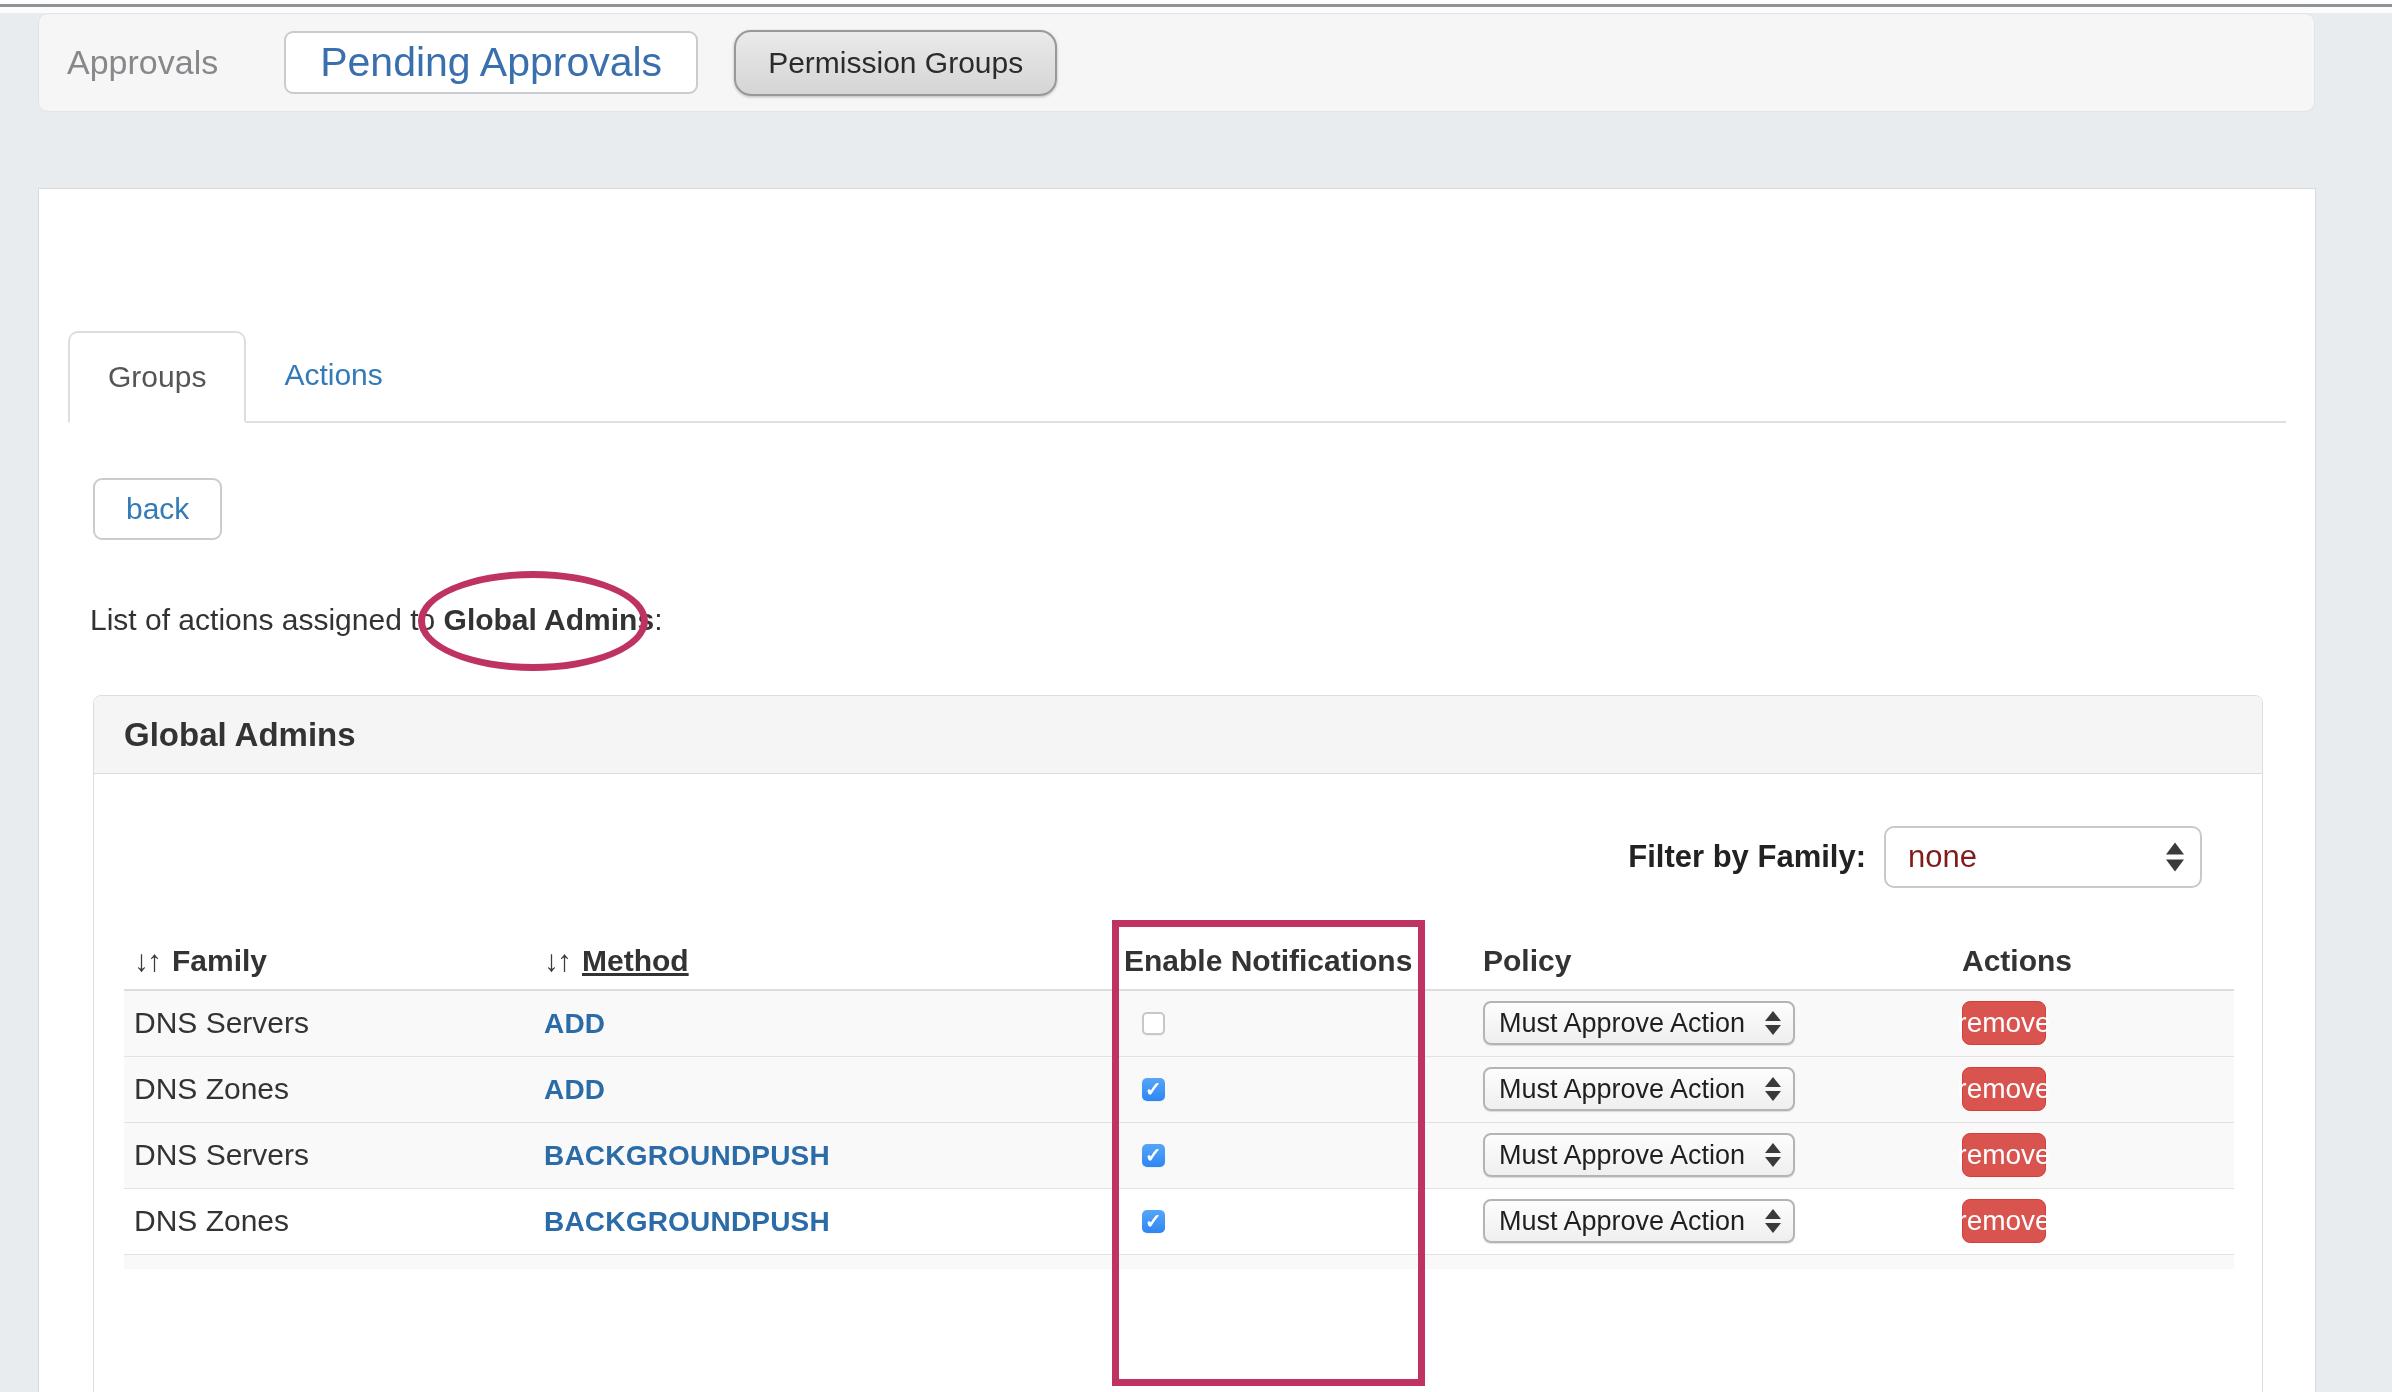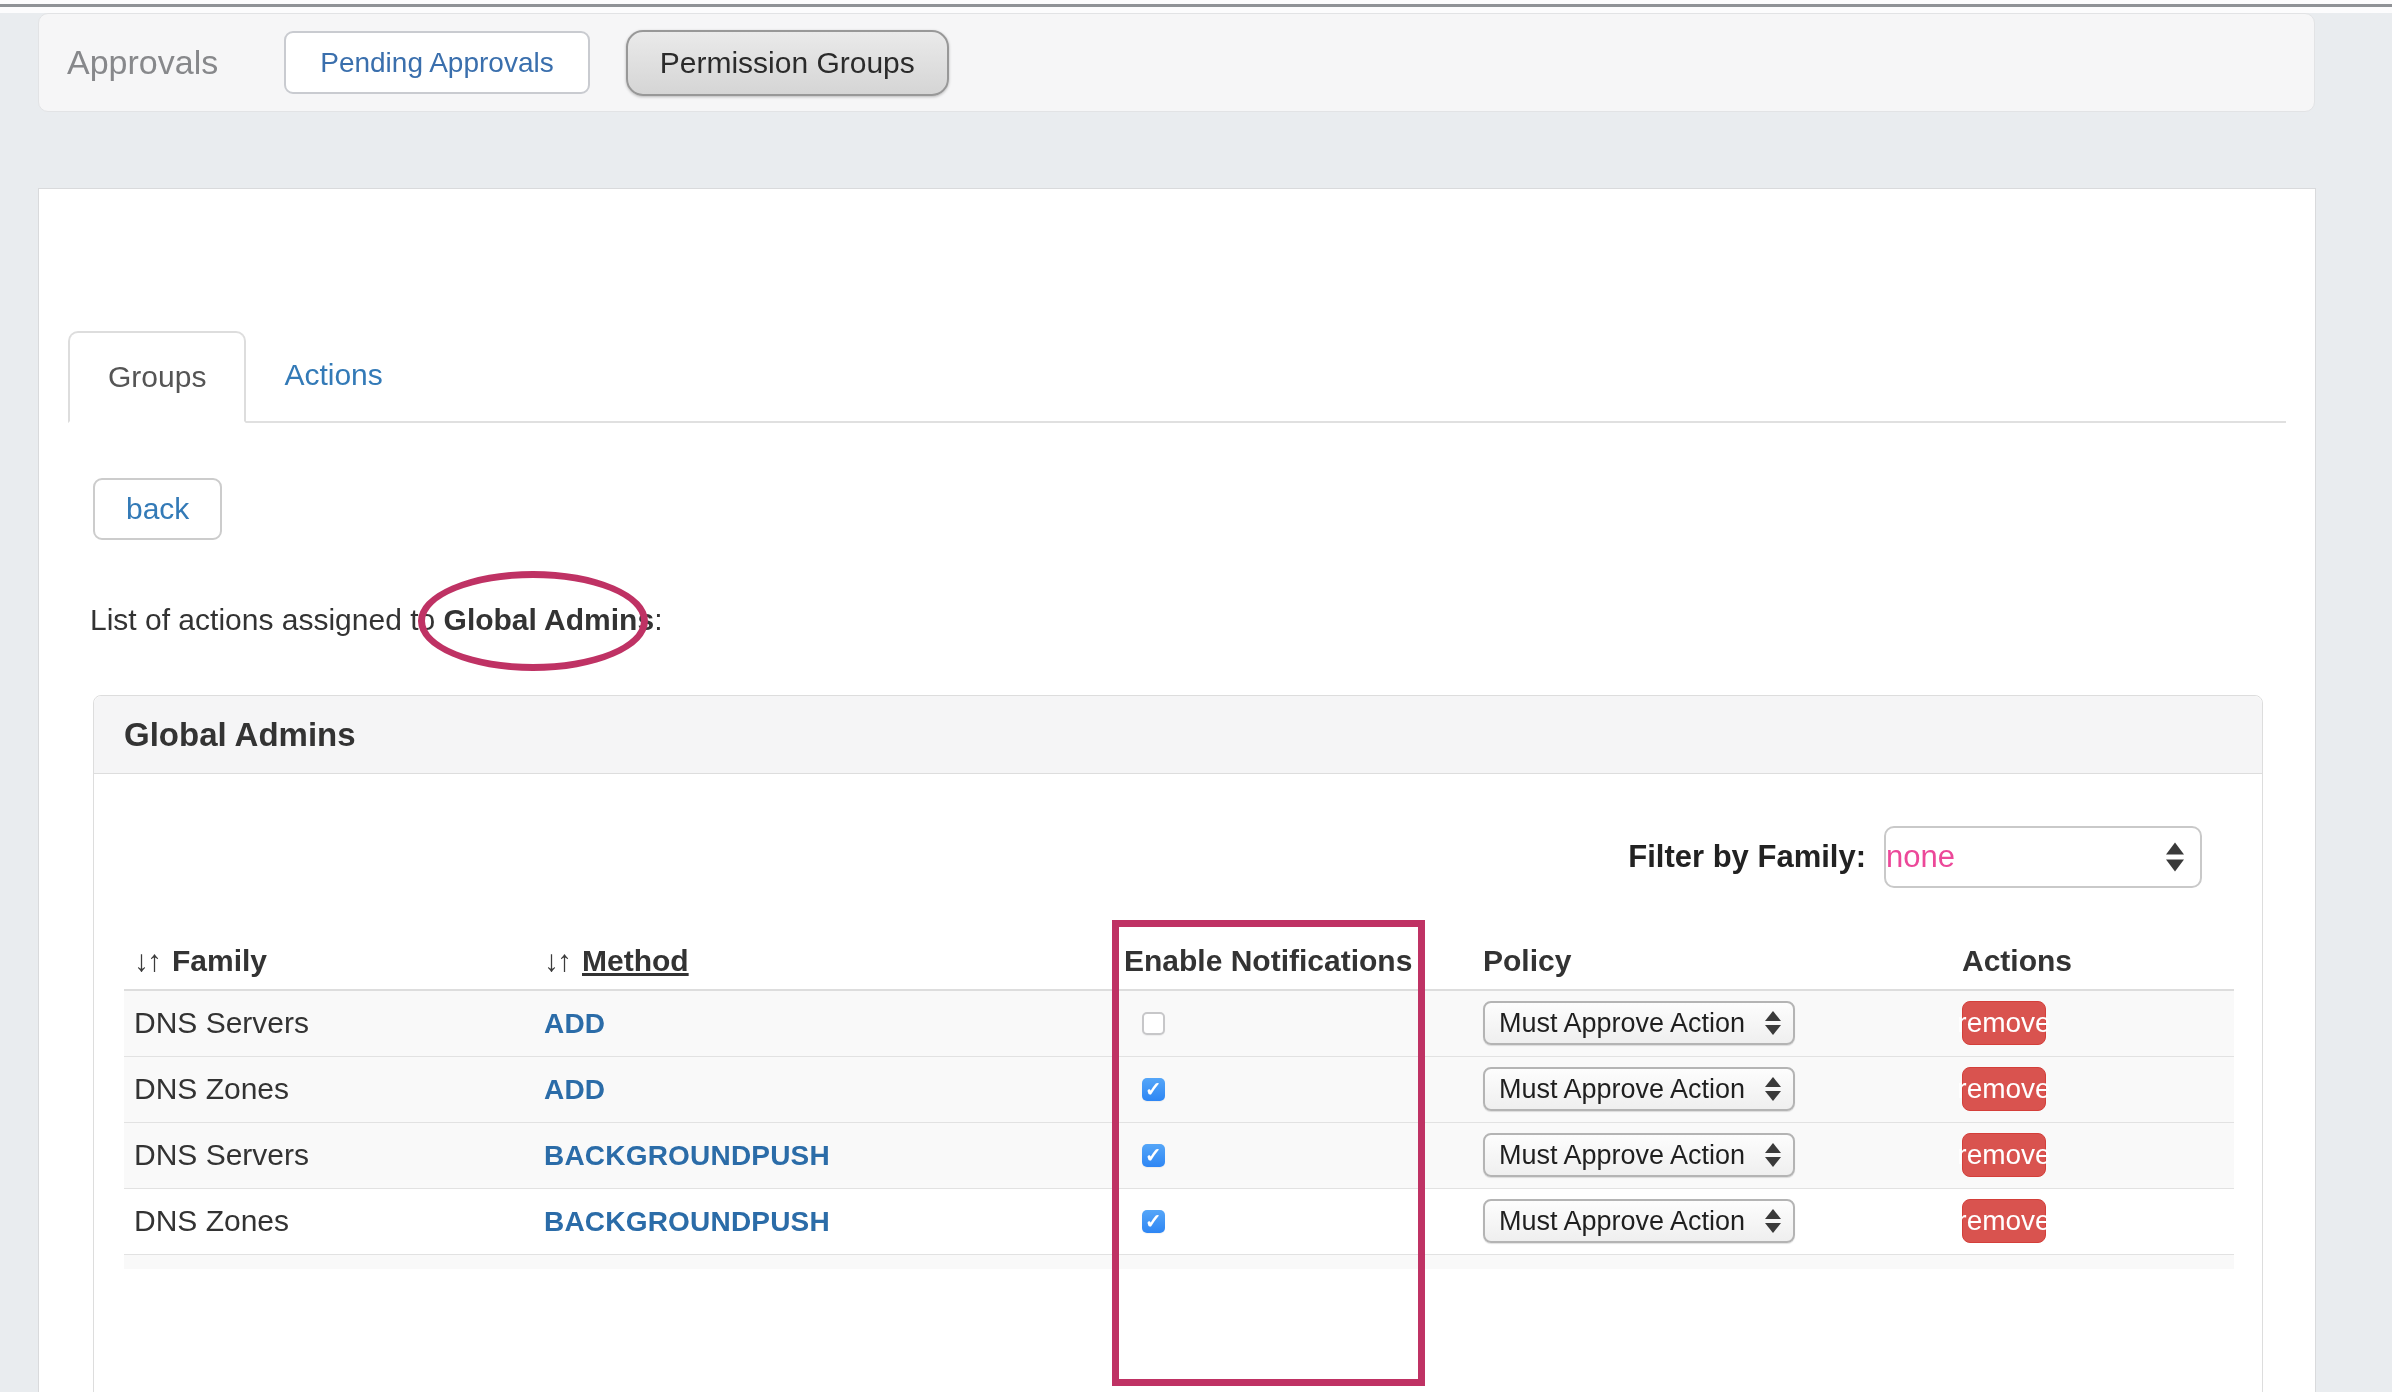--- a/index.html
+++ b/index.html
@@ -18,21 +18,21 @@
   
   .topbar {
     position: absolute; left: 38px; top: 13px; width: 2277px; height: 99px;
     background: #f6f6f7; border: 1px solid #e2e3e5; border-radius: 10px;
     display: flex; align-items: center;
   }
   .topbar-title { margin-left: 28px; font-size: 34px; color: #87888b; }
   .btn-pending {
     margin-left: 66px; height: 63px; padding: 0 34px;
     background: #fff; border: 2px solid #c9cbd0; border-radius: 9px;
-    color: #3a6fad; font-size: 28px; display: flex; align-items: center; cursor: pointer;
+    color: #3a6fad; font-size: 41px; display: flex; align-items: center; cursor: pointer;
   }
   .btn-permission {
     margin-left: 36px; height: 66px; padding: 0 32px;
     background: linear-gradient(#eaeaea, #d5d5d5); border: 2px solid #989898; border-radius: 17px;
     color: #2b2b2b; font-size: 30px; display: flex; align-items: center;
     box-shadow: 0 1px 3px rgba(0,0,0,0.25); cursor: pointer;
   }
 
   
   .card {
@@ -77,22 +77,22 @@
     border-radius: 8px 8px 0 0; display: flex; align-items: center;
   }
   .panel-title { margin-left: 30px; font-size: 33px; font-weight: bold; color: #333; }
 
   
   .filter-row { position: absolute; right: 60px; top: 130px; display: flex; align-items: center; }
   .filter-label { font-size: 31px; font-weight: bold; color: #222; }
   .filter-select {
     position: relative; width: 318px; height: 62px; margin-left: 18px;
     background: #fff; border: 2px solid #c9c9c9; border-radius: 10px;
-    display: flex; align-items: center; font-size: 31px; color: #ec4899;
-    cursor: pointer;
+    display: flex; align-items: center; font-size: 31px; color: #7f1d1d;
+    padding-left: 22px; cursor: pointer;
   }
   .sel-arrows { position: absolute; right: 16px; top: 50%; transform: translateY(-50%); display: flex; flex-direction: column; align-items: center; gap: 5px; }
   .sel-arrows .up   { width: 0; height: 0; border-left: 9px solid transparent; border-right: 9px solid transparent; border-bottom: 12px solid #3a3a3a; }
   .sel-arrows .down { width: 0; height: 0; border-left: 9px solid transparent; border-right: 9px solid transparent; border-top: 12px solid #3a3a3a; }
 
   
   .table-wrap { position: absolute; left: 30px; top: 236px; width: 2110px; }
   table { border-collapse: collapse; table-layout: fixed; width: 2110px; }
   col.c1 { width: 420px; } col.c2 { width: 580px; } col.c3 { width: 306px; }
   col.c4 { width: 512px; } col.c5 { width: 292px; }

